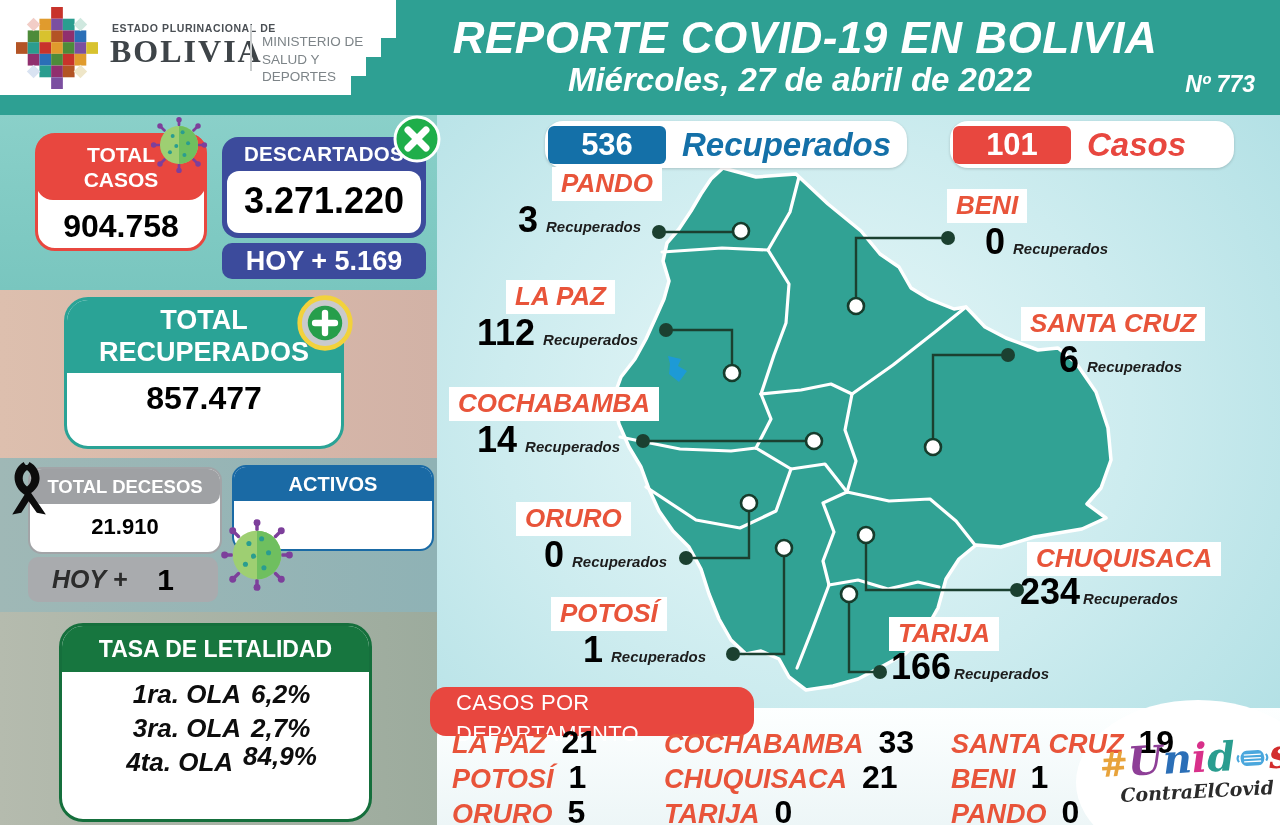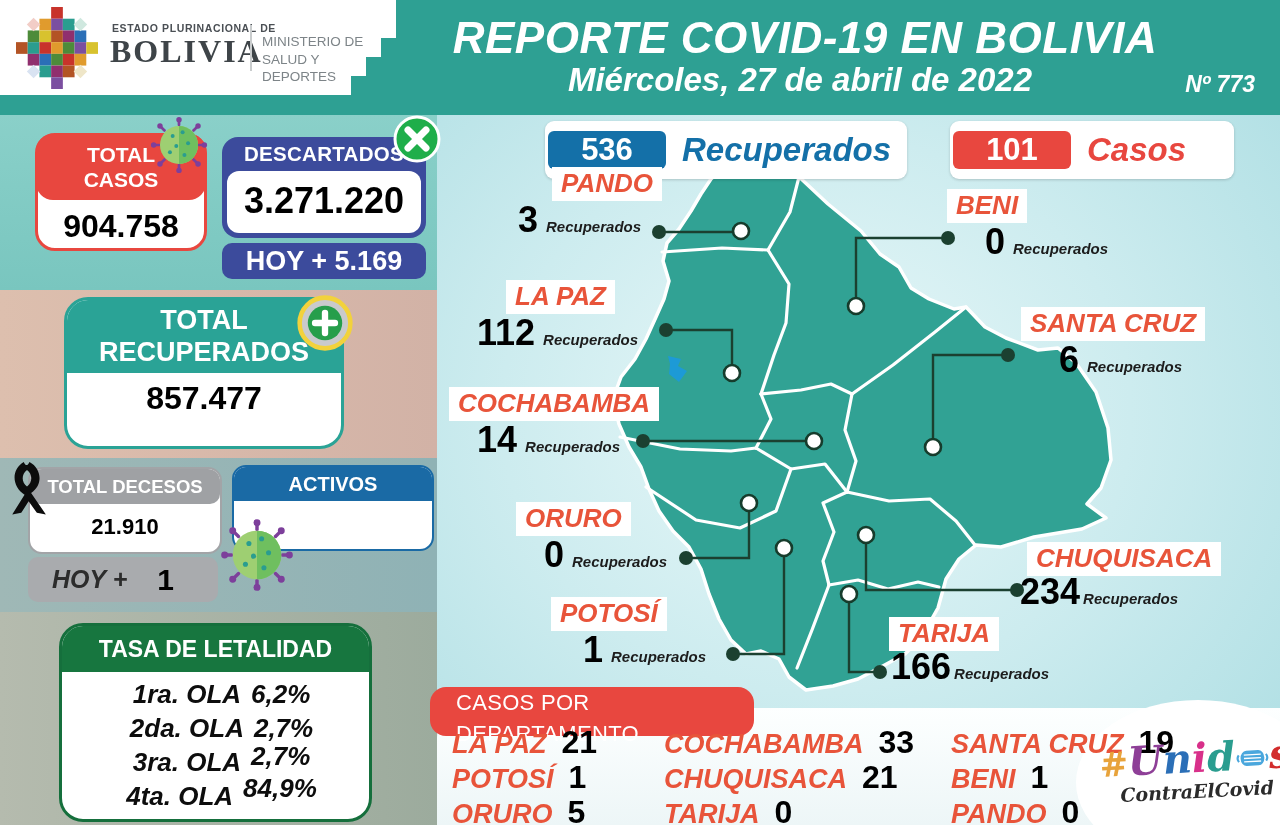--- a/index.html
+++ b/index.html
@@ -86,21 +86,21 @@
   
   .main-area{position:absolute;left:437px;top:115px;width:843px;height:710px;
              background:radial-gradient(ellipse at 45% 42%,#e9f8f9 0%,#cdecef 48%,#abdde2 100%);}
   .bottom-panel{position:absolute;left:437px;top:708px;width:843px;height:117px;
                 background:linear-gradient(180deg,#fdffff,#edf6f7);border-top-left-radius:30px;}
   .unidos-blob{position:absolute;left:1076px;top:700px;width:244px;height:165px;background:#fff;border-radius:50%;}
 
   .map-svg{position:absolute;left:0;top:0;width:1280px;height:825px;pointer-events:none;}
 
   
-  .banner{position:absolute;top:121px;height:58px;background:#fff;border-radius:9px;display:flex;align-items:center;
+  .banner{position:absolute;top:121px;height:47px;background:#fff;border-radius:18px;display:flex;align-items:center;
           box-shadow:0 1px 3px rgba(0,0,0,.18);}
   .banner-rec{left:545px;width:362px;}
   .banner-cas{left:950px;width:284px;}
   .vbox{width:118px;height:38px;margin-left:3px;border-radius:6px;color:#fff;font-weight:bold;font-size:31px;
         display:flex;align-items:center;justify-content:center;}
   .vbox-blue{background:#1470a8;}
   .vbox-red{background:#e8473f;}
   .blabel{font-weight:bold;font-style:italic;font-size:33px;margin-left:16px;}
   .blabel-blue{color:#1470a8;}
   .blabel-red{color:#e8473f;}
@@ -318,21 +318,20 @@
       <circle cx="29" cy="33" r="2.2"></circle>
         <circle cx="22" cy="40" r="2.2"></circle>
         <circle cx="38" cy="43" r="2.2"></circle>
     </g>
   </svg>
 
   <div class="ts-card">
     <div class="ts-head">TASA DE LETALIDAD</div>
     <div class="ts-rows">
       <div class="ts-row"><span>1ra. OLA</span><span class="pct">6,2%</span></div>
-      <div class="ts-row"><span>2da. OLA</span><span class="pct">2,7%</span></div>
       <div class="ts-row"><span>3ra. OLA</span><span class="pct">2,7%</span></div>
       <div class="ts-row"><span>4ta. OLA</span><span class="pct">84,9%</span></div>
     </div>
   </div>
 
   <svg class="map-svg" viewBox="0 0 1280 825">
 
     <path fill="#31a294" stroke="#fff" stroke-width="3.5" stroke-linejoin="round" d="M723,168 L756,177 L796,174 L828,204 L861,231 L880,254 L899,267 L911,288 L929,299 L954,309 L966,307
          L985,327 L1006,338 L1038,350 L1058,348 L1076,363 L1096,392 L1108,428 L1111,460 L1101,488 L1087,504
          L1106,518 L1082,529 L1034,537 L1001,547 L976,545 L959,559 L946,579 L938,608 L921,638 L905,654

